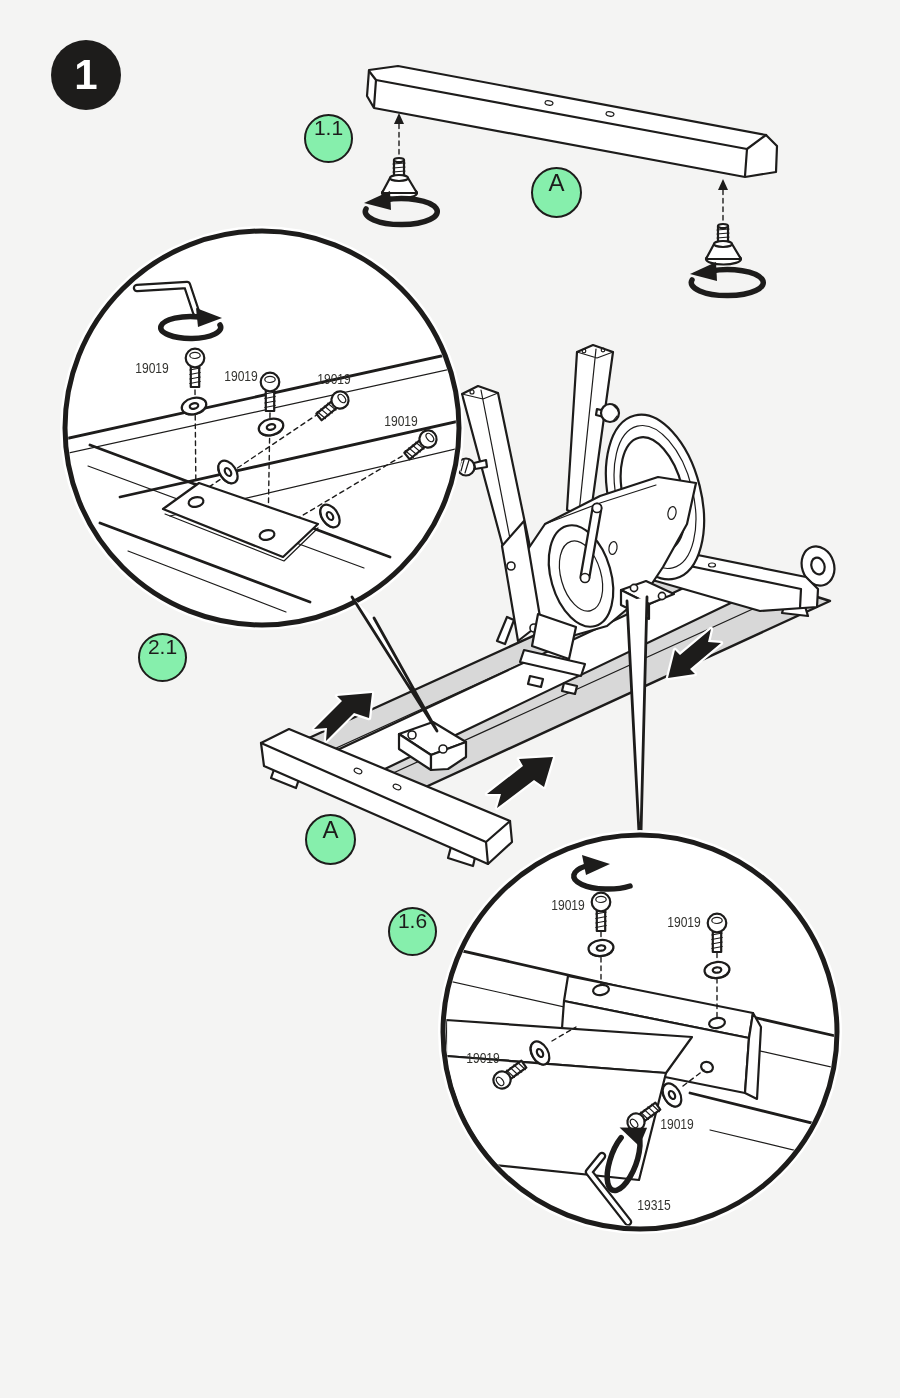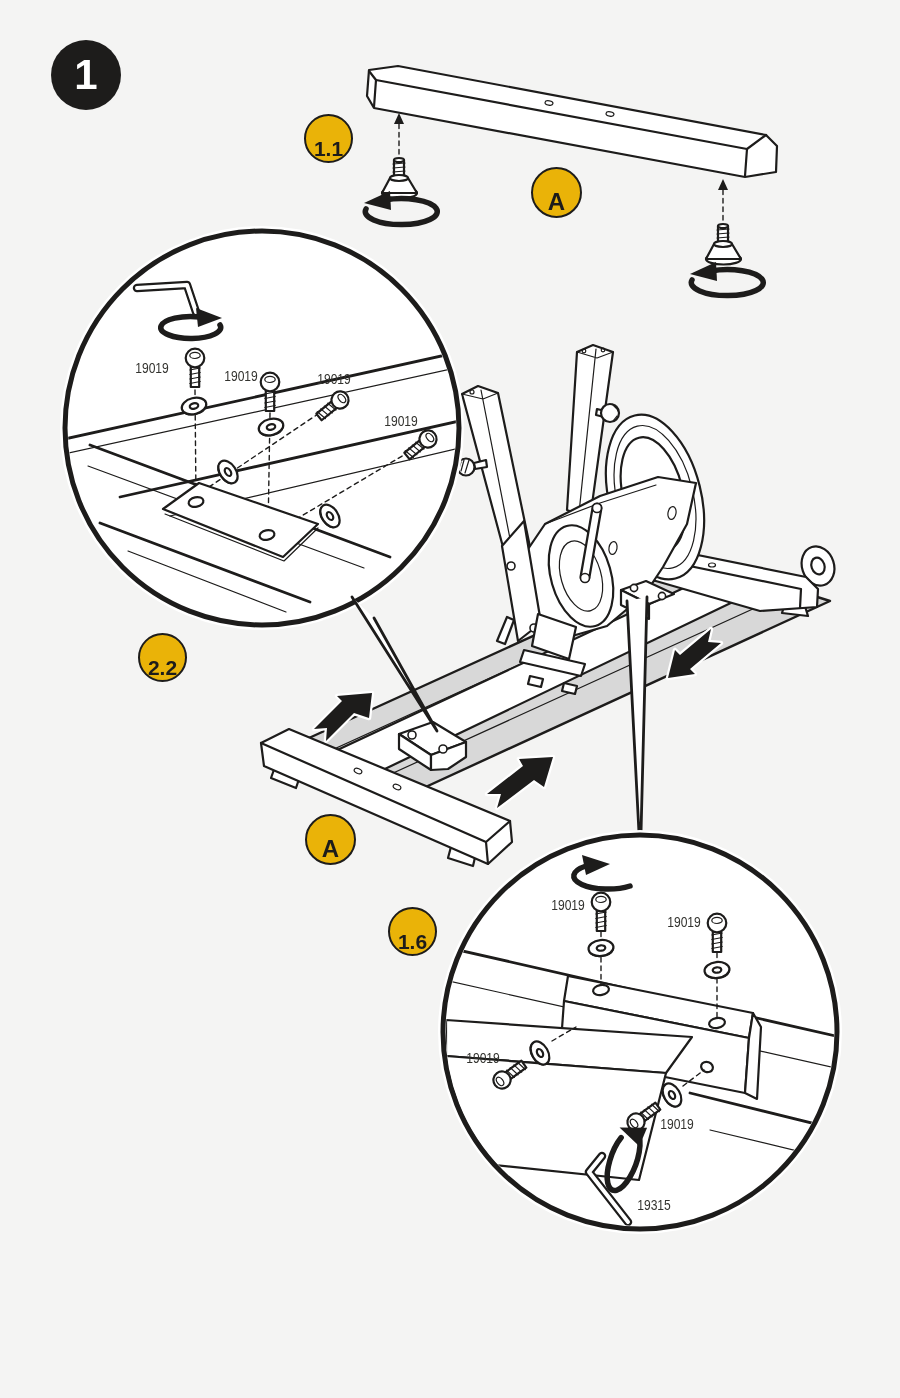--- a/index.html
+++ b/index.html
@@ -11,21 +11,21 @@
   .kg{stroke:#1d1c1b;fill:#d8d8d8;stroke-width:2.4px;stroke-linejoin:round}
   .t1{stroke-width:1.2px}
   .t3{stroke-width:2.8px}
   .t5{stroke-width:5.5px}
   .dash{stroke-dasharray:4.5 4;stroke-width:1.4px}
   .ink{fill:#1d1c1b;stroke:none}
   .blk{fill:#1d1c1b;stroke:#ffffff;stroke-width:4.5px;stroke-linejoin:round;paint-order:stroke}
   .tool{stroke:#1d1c1b;stroke-width:8.5px;fill:none;stroke-linecap:round;stroke-linejoin:round}
   .toolw{stroke:#ffffff;stroke-width:4px;fill:none;stroke-linecap:round;stroke-linejoin:round}
   .circle-label{position:absolute;box-sizing:border-box;border:2.6px solid #1d1c1b;border-radius:50%;
-      display:flex;align-items:flex-end;justify-content:center;font-weight:700;color:#1d1c1b;background:#eab308}
+      display:flex;align-items:flex-start;justify-content:center;font-weight:400;color:#1d1c1b;background:#86efac}
   .badge{position:absolute;left:51px;top:40px;width:70px;height:70px;border-radius:50%;background:#1d1c1b;
       color:#ffffff;display:flex;align-items:center;justify-content:center;font-size:42px;font-weight:700}
   .substep{width:49px;height:49px;font-size:21px}
   .marker{width:51px;height:51px;font-size:24px}
   .part-label{position:absolute;transform:translate(-50%,-50%) scaleX(.78);font-size:15.5px;
       color:#33332f;white-space:nowrap}
 </style>
 </head>
 <body>
 
@@ -373,21 +373,21 @@
 </svg>
 
 <div class="badge">
   <span>1</span>
 </div>
 
 <div class="circle-label substep" style="left:304px;top:114px">
   <span>1.1</span>
 </div>
 <div class="circle-label substep" style="left:138px;top:633px">
-  <span>2.2</span>
+  <span>2.1</span>
 </div>
 <div class="circle-label substep" style="left:388px;top:907px">
   <span>1.6</span>
 </div>
 
 <div class="circle-label marker" style="left:531px;top:167px">
   <span>A</span>
 </div>
 <div class="circle-label marker" style="left:305px;top:814px">
   <span>A</span>

